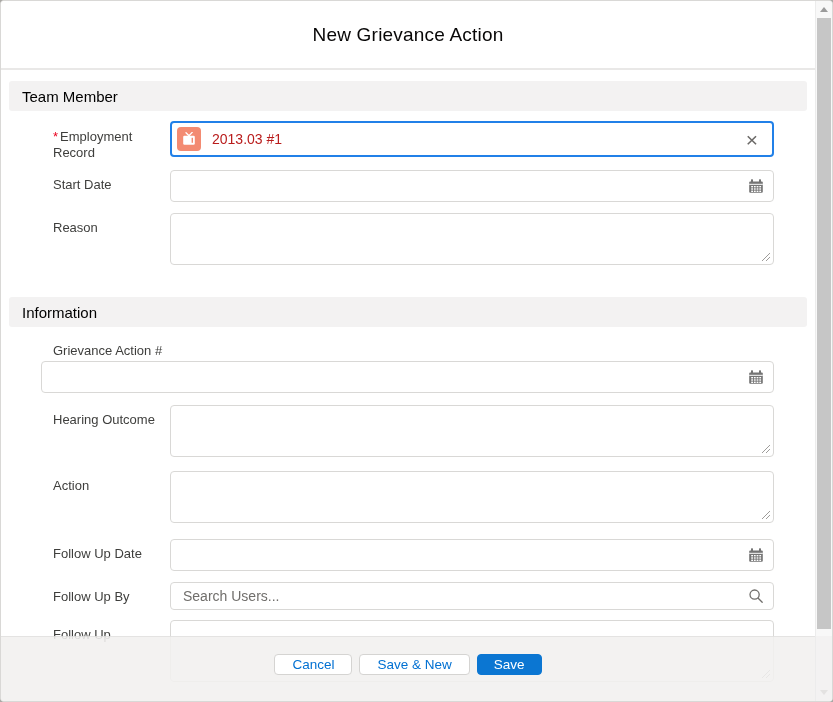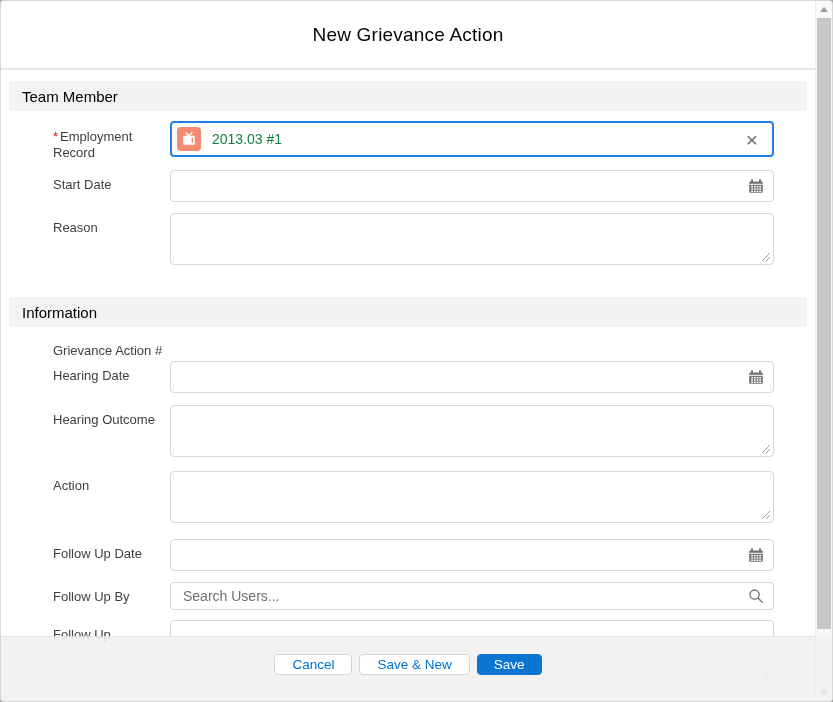--- a/index.html
+++ b/index.html
@@ -83,21 +83,21 @@
     background:#fff;
     display:flex; align-items:center;
     padding:0 12px 0 5px;
   }
   .rec-icon {
     width:24px; height:24px; border-radius:4px;
     background:#f38b72;
     display:flex; align-items:center; justify-content:center;
     flex:0 0 24px;
   }
-  .pill-text { margin-left:11px; font-size:14px; color:#15803d; flex:1 1 auto; }
+  .pill-text { margin-left:11px; font-size:14px; color:#b91c1c; flex:1 1 auto; }
   .clear-x {
     font-size:21px; line-height:1; color:#6b6967; font-weight:300;
     cursor:pointer; padding:0 2px;
   }
   
   .r-emp  { margin-top:10px; }
   .r-emp .row-label { padding-top:8px; }
   .r-sdate{ margin-top:9px; }
   .r-reason{ margin-top:11px; }
   .r-ganum{ margin-top:16px; }
@@ -244,21 +244,20 @@
       <span>Information</span>
     </div>
 
     <div class="form-area">
 
       <div class="row r-ganum">
         <div class="row-label" style="width:auto; flex:0 0 auto;">Grievance Action #</div>
       </div>
 
       <div class="row r-hdate">
-        <div class="row-label">Hearing Date</div>
         <div class="ctrl">
           <input class="input-box" type="text" value="" style="">
           <span class="icon-right">
             <svg width="16" height="16" viewBox="0 0 16 16">
               <rect x="3" y="1.2" width="2" height="3.4" rx="0.6" fill="#747474"></rect>
               <rect x="11" y="1.2" width="2" height="3.4" rx="0.6" fill="#747474"></rect>
               <rect x="1.2" y="3.6" width="13.6" height="11.2" rx="1" fill="#747474"></rect>
               <rect x="1.2" y="5.8" width="13.6" height="1" fill="#ffffff"></rect>
               <g fill="#ffffff">
                 <rect x="3.2" y="8" width="1.8" height="1.4"></rect>

